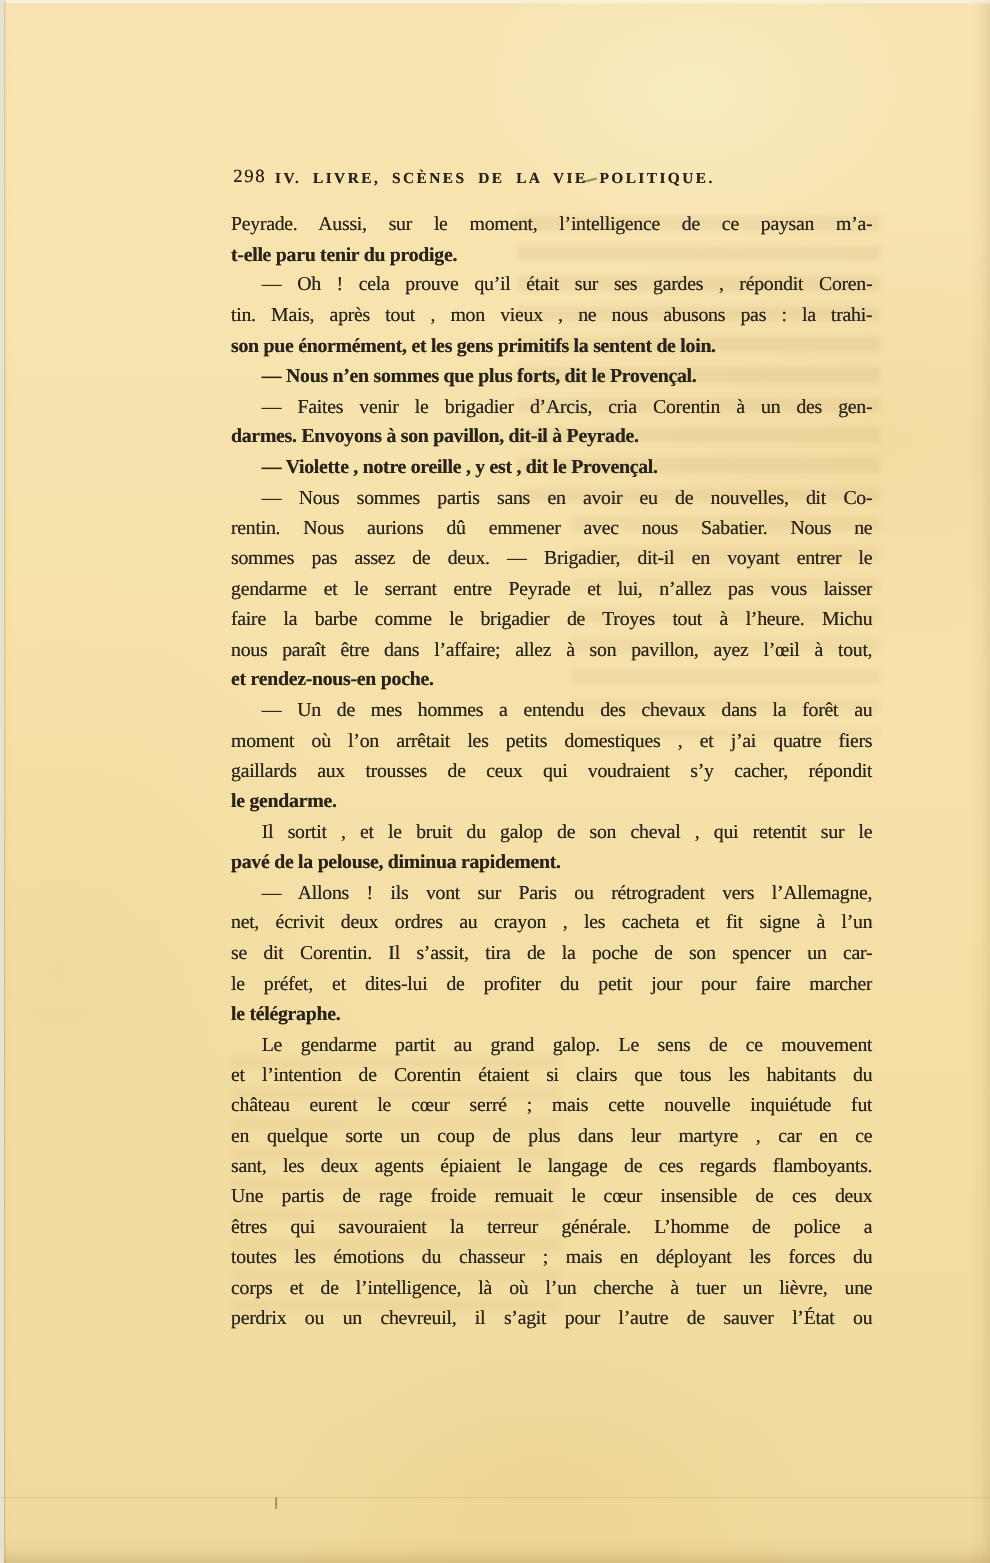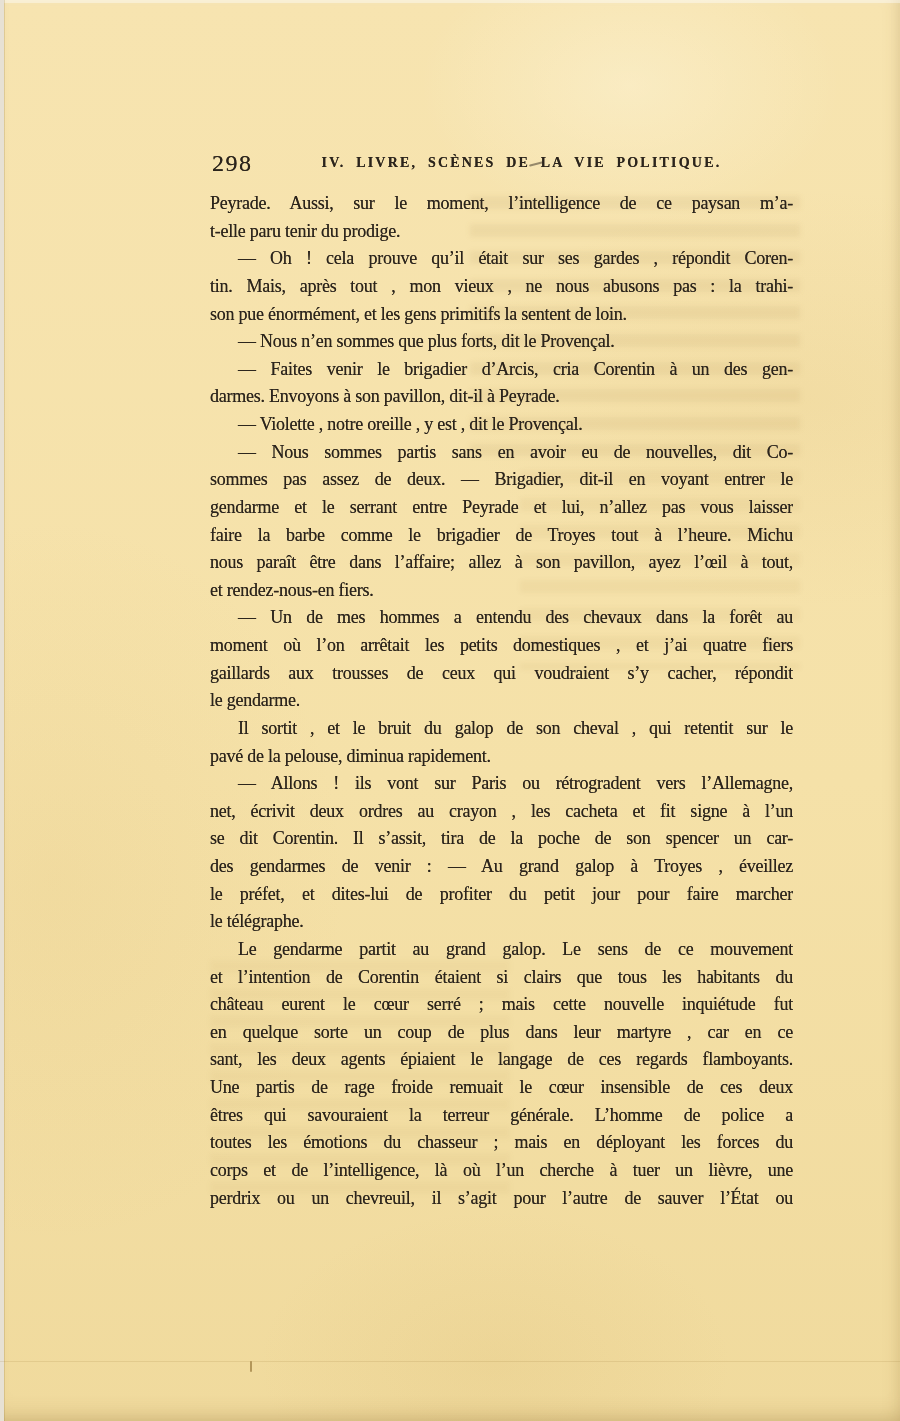--- a/index.html
+++ b/index.html
@@ -60,25 +60,24 @@
     transform: rotate(-14deg);
   }
   .text-block {
     position: absolute;
     left: 210px; top: 150px;
     width: 583px;
   }
   .header { position: relative; height: 40px; }
   .pagenum {
     position: absolute; left: 2px; top: 0;
-    font-size: 24px; letter-spacing: 1.5px;
+    font-size: 17px; letter-spacing: 1.5px;
     text-shadow: 0 0 0.6px rgba(43,36,28,0.8);
   }
   .running {
-    text-align: center;
     padding-top: 5px;
     margin-left: 40px;
     font-size: 14px;
     font-weight: 700;
     letter-spacing: 2.2px;
     word-spacing: 5px;
     text-shadow: 0 0 0.5px rgba(43,36,28,0.7);
   }
   .body { position: relative; }
   .line {
@@ -86,21 +85,21 @@
     line-height: 27.63px;
     font-size: 18px;
     letter-spacing: -0.25px;
     text-align: justify;
     text-align-last: justify;
     text-justify: inter-word;
     white-space: normal;
     overflow: hidden;
     text-shadow: 0 0 0.6px rgba(43,36,28,0.75);
   }
-  .line.para-end { text-align-last: left; }
+  .line.para-end { text-align-last: left; font-weight: bold; }
   .line.indent { text-indent: 28px; }
 </style>
 </head>
 <body>
 
 <div class="scan">
   <div class="edge-top"></div>
   <div class="edge-left"></div>
   <div class="ghost g1"></div>
   <div class="ghost g2"></div>
@@ -118,35 +117,35 @@
         <div class="line">Peyrade. Aussi, sur le moment, l’intelligence de ce paysan m’a-</div>
         <div class="line para-end">t-elle paru tenir du prodige.</div>
         <div class="line indent">— Oh ! cela prouve qu’il était sur ses gardes , répondit Coren-</div>
         <div class="line">tin. Mais, après tout , mon vieux , ne nous abusons pas : la trahi-</div>
         <div class="line para-end">son pue énormément, et les gens primitifs la sentent de loin.</div>
         <div class="line indent para-end">— Nous n’en sommes que plus forts, dit le Provençal.</div>
         <div class="line indent">— Faites venir le brigadier d’Arcis, cria Corentin à un des gen-</div>
         <div class="line para-end">darmes. Envoyons à son pavillon, dit-il à Peyrade.</div>
         <div class="line indent para-end">— Violette , notre oreille , y est , dit le Provençal.</div>
         <div class="line indent">— Nous sommes partis sans en avoir eu de nouvelles, dit Co-</div>
+        <div class="line">rentin. Nous aurions dû emmener avec nous Sabatier. Nous ne</div>
         <div class="line">sommes pas assez de deux. — Brigadier, dit-il en voyant entrer le</div>
         <div class="line">gendarme et le serrant entre Peyrade et lui, n’allez pas vous laisser</div>
         <div class="line">faire la barbe comme le brigadier de Troyes tout à l’heure. Michu</div>
         <div class="line">nous paraît être dans l’affaire; allez à son pavillon, ayez l’œil à tout,</div>
-        <div class="line para-end">et rendez-nous-en fiers.</div>
+        <div class="line para-end">et rendez-nous-en poche.</div>
         <div class="line indent">— Un de mes hommes a entendu des chevaux dans la forêt au</div>
         <div class="line">moment où l’on arrêtait les petits domestiques , et j’ai quatre fiers</div>
         <div class="line">gaillards aux trousses de ceux qui voudraient s’y cacher, répondit</div>
         <div class="line para-end">le gendarme.</div>
         <div class="line indent">Il sortit , et le bruit du galop de son cheval , qui retentit sur le</div>
         <div class="line para-end">pavé de la pelouse, diminua rapidement.</div>
         <div class="line indent">— Allons ! ils vont sur Paris ou rétrogradent vers l’Allemagne,</div>
         <div class="line">net, écrivit deux ordres au crayon , les cacheta et fit signe à l’un</div>
         <div class="line">se dit Corentin. Il s’assit, tira de la poche de son spencer un car-</div>
-        <div class="line">des gendarmes de venir : — Au grand galop à Troyes , éveillez</div>
         <div class="line">le préfet, et dites-lui de profiter du petit jour pour faire marcher</div>
         <div class="line para-end">le télégraphe.</div>
         <div class="line indent">Le gendarme partit au grand galop. Le sens de ce mouvement</div>
         <div class="line">et l’intention de Corentin étaient si clairs que tous les habitants du</div>
         <div class="line">château eurent le cœur serré ; mais cette nouvelle inquiétude fut</div>
         <div class="line">en quelque sorte un coup de plus dans leur martyre , car en ce</div>
         <div class="line">sant, les deux agents épiaient le langage de ces regards flamboyants.</div>
         <div class="line">Une partis de rage froide remuait le cœur insensible de ces deux</div>
         <div class="line">êtres qui savouraient la terreur générale. L’homme de police a</div>
         <div class="line">toutes les émotions du chasseur ; mais en déployant les forces du</div>

